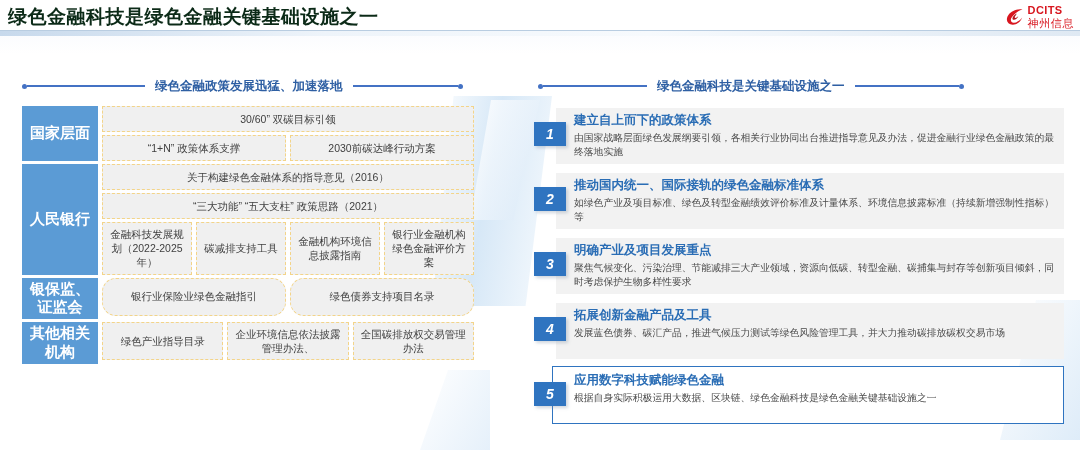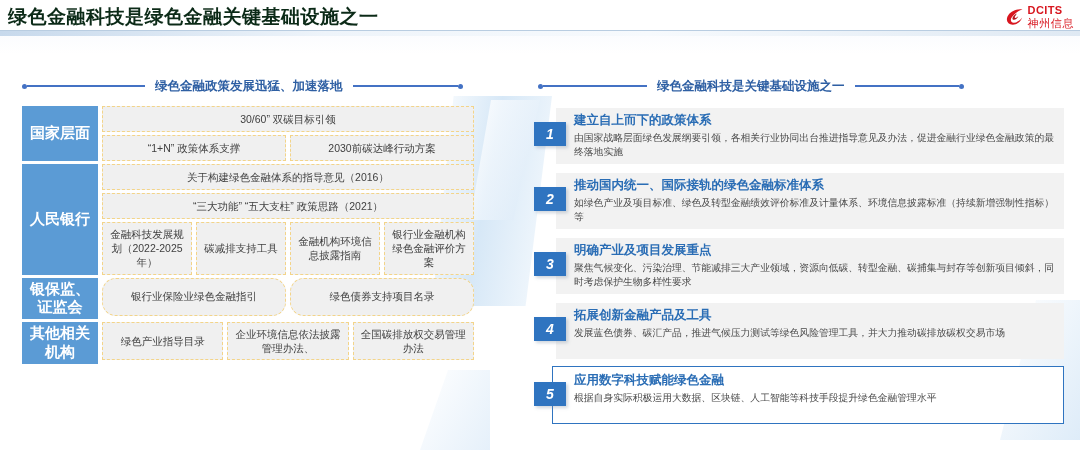--- a/index.html
+++ b/index.html
@@ -254,18 +254,18 @@
         <div class="rtitle">拓展创新金融产品及工具</div>
         <div class="rdesc">发展蓝色债券、碳汇产品，推进气候压力测试等绿色风险管理工具，并大力推动碳排放碳权交易市场</div>
       </div>
     </div>
 
     <div class="ritem highlight">
       <div class="band"></div>
       <div class="badge">5</div>
       <div class="body">
         <div class="rtitle">应用数字科技赋能绿色金融</div>
-        <div class="rdesc">根据自身实际积极运用大数据、区块链、人工智能等科技手段提升绿色金融管理水平</div>
+        <div class="rdesc">根据自身实际积极运用大数据、区块链、绿色金融科技是绿色金融关键基础设施之一</div>
       </div>
     </div>
   </div>
 
 </div>
 
 </body></html>

